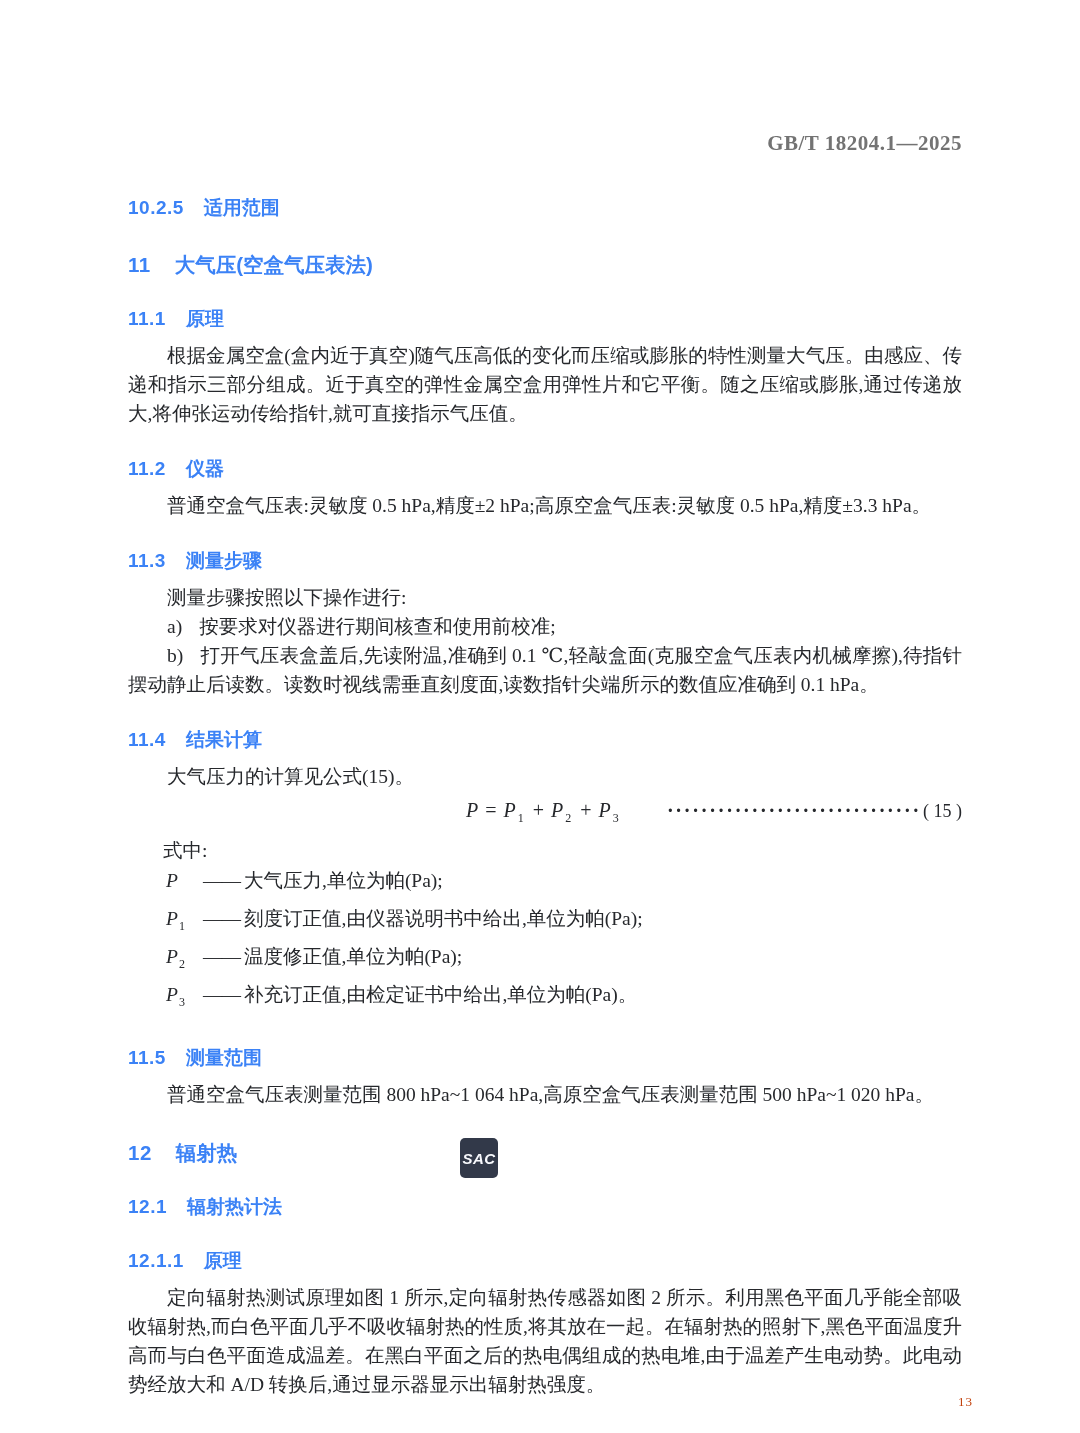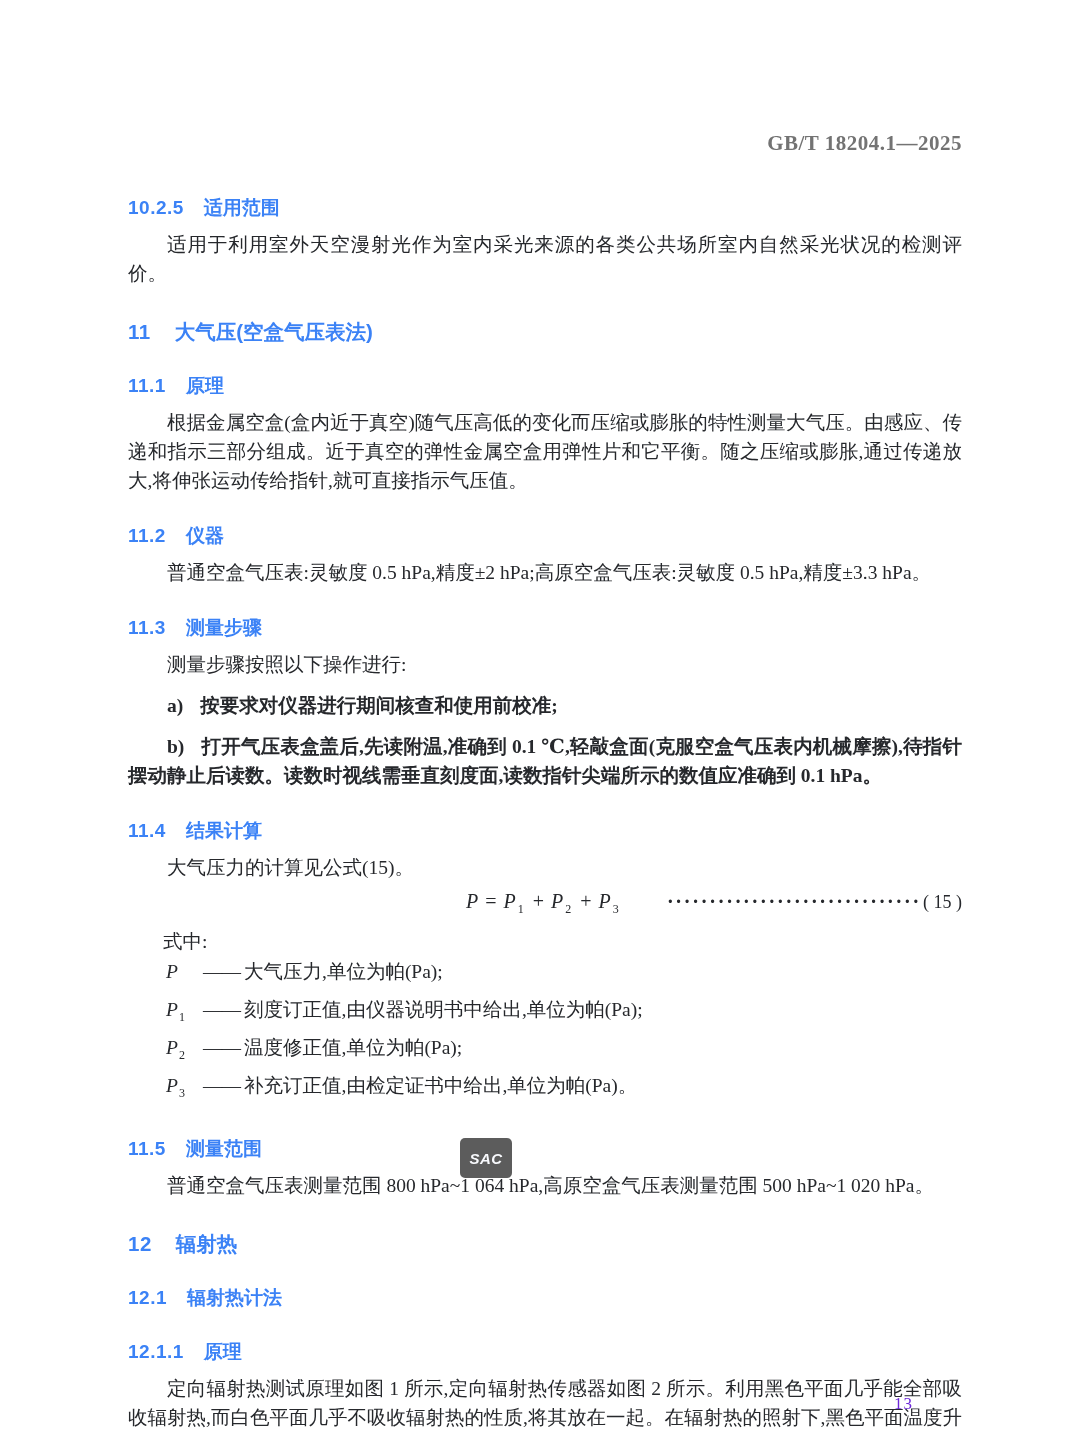--- a/index.html
+++ b/index.html
@@ -37,21 +37,21 @@
 
   .para {
     font-size: 19.5px;
     line-height: 29px;
     text-align: justify;
     text-indent: 2em;
     margin-top: 9px;
     color: #26282c;
   }
   .first-heading { margin-top: 39px; }
-  .step { margin-top: 12px; font-weight: bold; }
+  .step { margin-top: 0; }
   .step-marker { margin-right: 17px; }
 
   .formula-row {
     display: flex;
     align-items: baseline;
     margin-top: 5px;
     margin-bottom: 2px;
     font-size: 20px;
     line-height: 29px;
   }
@@ -83,59 +83,58 @@
   }
   .def-sym { width: 37px; flex: none; font-style: italic; }
   .def-sym sub { font-size: 12px; font-style: normal; margin-left: 1px; }
   .def-dash { flex: none; letter-spacing: -1px; margin-right: 4px; }
   .def-desc { flex: 1; }
 
   .watermark {
     position: absolute;
     left: 460px;
     top: 1138px;
-    width: 52px;
+    width: 38px;
     height: 40px;
-    background: #404040;
+    background: #0f172a;
     border-radius: 5px;
     display: flex;
     align-items: center;
     justify-content: center;
     opacity: 0.85;
   }
   .watermark span {
     font-family: "Liberation Sans", sans-serif;
     font-weight: bold;
     font-style: italic;
     font-size: 15px;
     color: #f7f9fd;
     letter-spacing: 0.5px;
   }
 
   .page-number {
     position: absolute;
-    left: 894px;
+    left: 958px;
     top: 1394px;
-    font-size: 17px;
-    color: #6d28d9;
+    font-size: 13px;
+    color: #c2410c;
     letter-spacing: 1px;
   }
 </style>
 </head>
 <body>
 
 <div class="page">
   <div class="content">
 
     <div class="doc-header">GB/T 18204.1—2025</div>
 
     <div class="h3 first-heading">
       <span class="h-num">10.2.5</span><span>适用范围</span>
     </div>
-    <p class="para">适用于利用室外天空漫射光作为室内采光来源的各类公共场所室内自然采光状况的检测评价。</p>
 
     <div class="h1">
       <span class="h-num">11</span><span>大气压(空盒气压表法)</span>
     </div>
 
     <div class="h2">
       <span class="h-num">11.1</span><span>原理</span>
     </div>
     <p class="para">根据金属空盒(盒内近于真空)随气压高低的变化而压缩或膨胀的特性测量大气压。由感应、传递和指示三部分组成。近于真空的弹性金属空盒用弹性片和它平衡。随之压缩或膨胀,通过传递放大,将伸张运动传给指针,就可直接指示气压值。</p>
 

